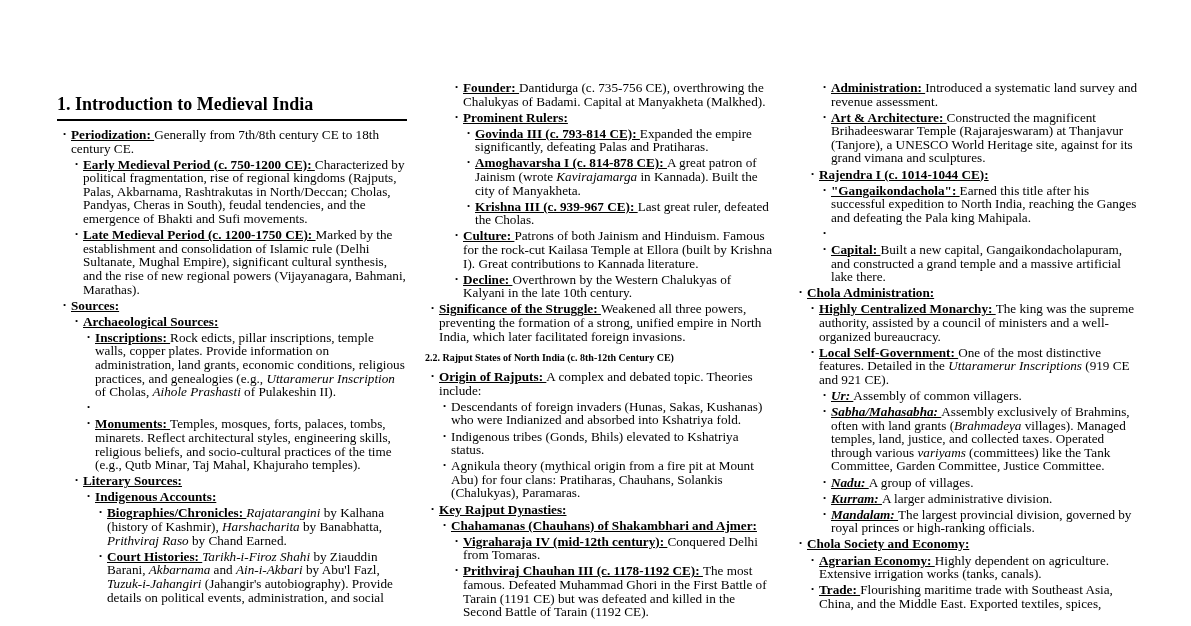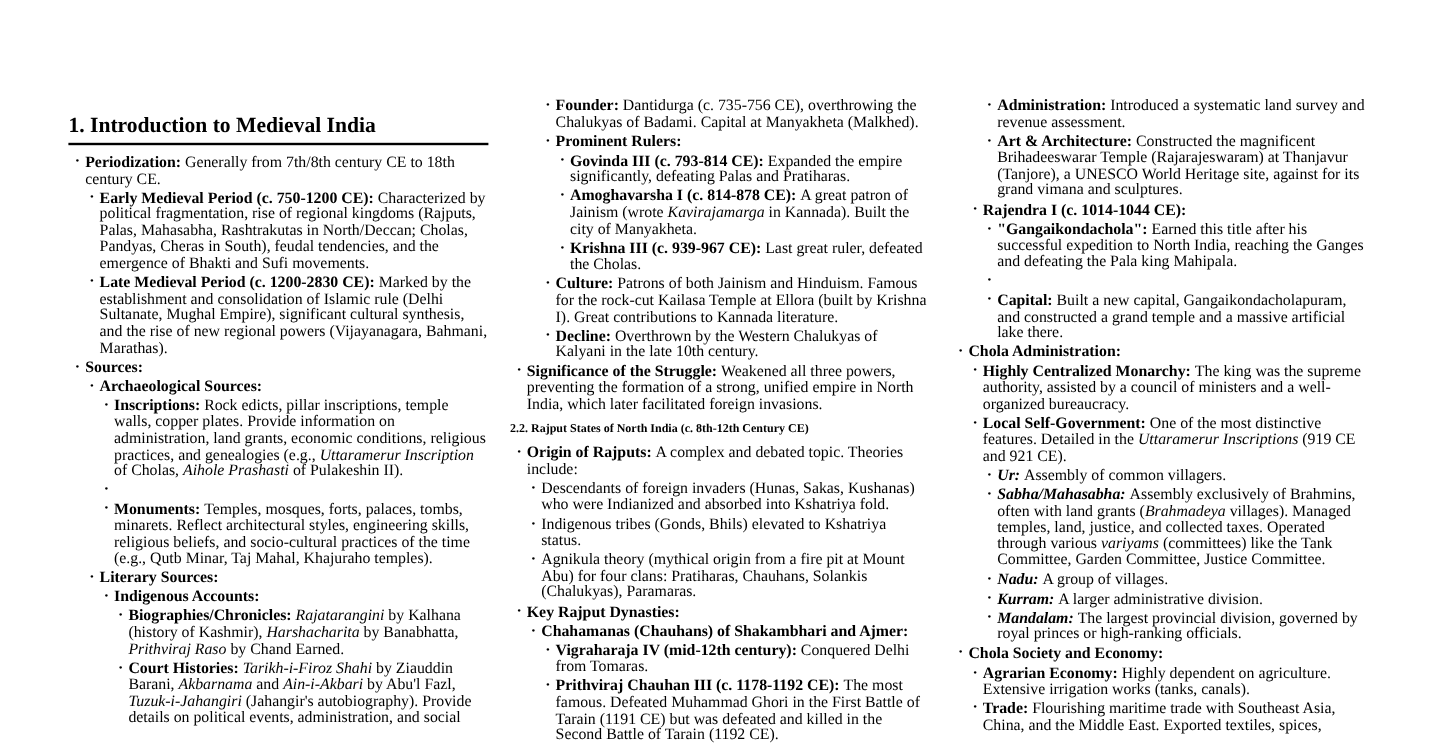--- a/index.html
+++ b/index.html
@@ -38,40 +38,40 @@
   .lv1 { padding-left:6px; }
   .lv2 { padding-left:18px; }
   .lv3 { padding-left:30px; }
   .lv4 { padding-left:42px; }
   .bullet {
     flex:0 0 8px; width:8px;
     font-size:9px; line-height:13.6px;
     color:#000000;
   }
   .txt { flex:1 1 auto; }
-  .txt b { font-weight:bold; }
+  .txt b { font-weight:bold;text-decoration:underline; }
   .txt i { font-style:italic; }
 </style>
 </head>
 <body>
 
 <div class="page">
   <div class="col" id="col-0">
       <div class="h1">1. Introduction to Medieval India</div>
       <div class="li lv1">
         <span class="bullet">•</span>
         <span class="txt"><b>Periodization: </b><span>Generally from 7th/8th century CE to 18th century CE.</span></span>
       </div>
       <div class="li lv2">
         <span class="bullet">•</span>
-        <span class="txt"><b>Early Medieval Period (c. 750-1200 CE): </b><span>Characterized by political fragmentation, rise of regional kingdoms (Rajputs, Palas, Mahasabha, Rashtrakutas in North/Deccan; Cholas, Pandyas, Cheras in South), feudal tendencies, and the emergence of Bhakti and Sufi movements.</span></span>
-      </div>
-      <div class="li lv2">
-        <span class="bullet">•</span>
-        <span class="txt"><b>Late Medieval Period (c. 1200-2830 CE): </b><span>Marked by the establishment and consolidation of Islamic rule (Delhi Sultanate, Mughal Empire), significant cultural synthesis, and the rise of new regional powers (Vijayanagara, Bahmani, Marathas).</span></span>
+        <span class="txt"><b>Early Medieval Period (c. 750-1200 CE): </b><span>Characterized by political fragmentation, rise of regional kingdoms (Rajputs, Palas, Akbarnama, Rashtrakutas in North/Deccan; Cholas, Pandyas, Cheras in South), feudal tendencies, and the emergence of Bhakti and Sufi movements.</span></span>
+      </div>
+      <div class="li lv2">
+        <span class="bullet">•</span>
+        <span class="txt"><b>Late Medieval Period (c. 1200-1750 CE): </b><span>Marked by the establishment and consolidation of Islamic rule (Delhi Sultanate, Mughal Empire), significant cultural synthesis, and the rise of new regional powers (Vijayanagara, Bahmani, Marathas).</span></span>
       </div>
       <div class="li lv1">
         <span class="bullet">•</span>
         <span class="txt"><b>Sources:</b></span>
       </div>
       <div class="li lv2">
         <span class="bullet">•</span>
         <span class="txt"><b>Archaeological Sources:</b></span>
       </div>
       <div class="li lv3">

